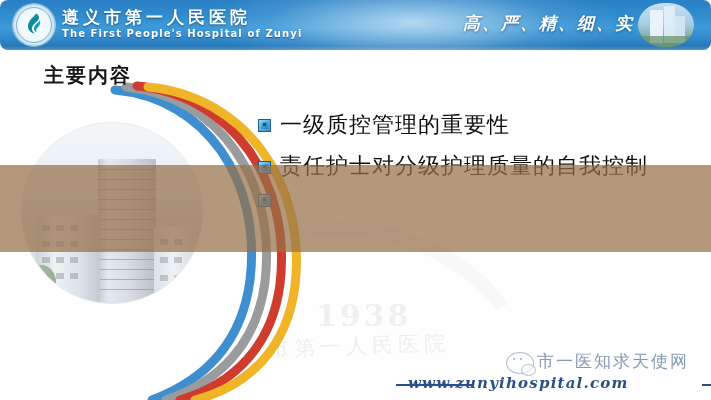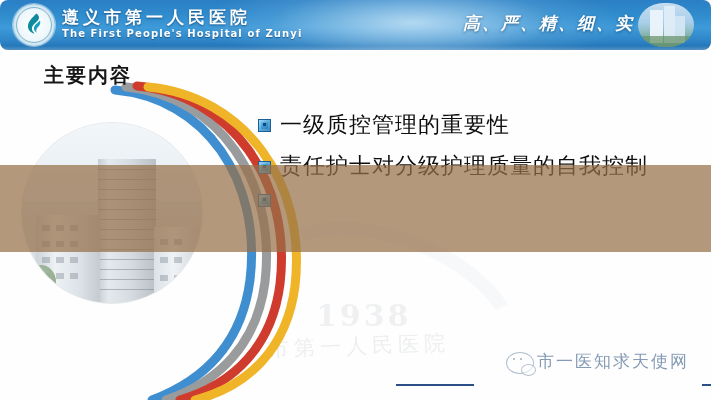--- a/index.html
+++ b/index.html
@@ -314,17 +314,18 @@
 
     <div class="caption-band"></div>
 
     <div class="wm">
       <div class="wm-icon">
         <i style="left:6px;top:5px;"></i>
           <i style="left:13px;top:5px;"></i>
       </div>
       <div class="wm-text">市一医知求天使网</div>
       <div class="wm-rule"></div>
+      <div class="wm-url">www.zunyihospital.com</div>
       <div class="wm-rule2"></div>
     </div>
 
   </div>
 </div>
 
 </body></html>

